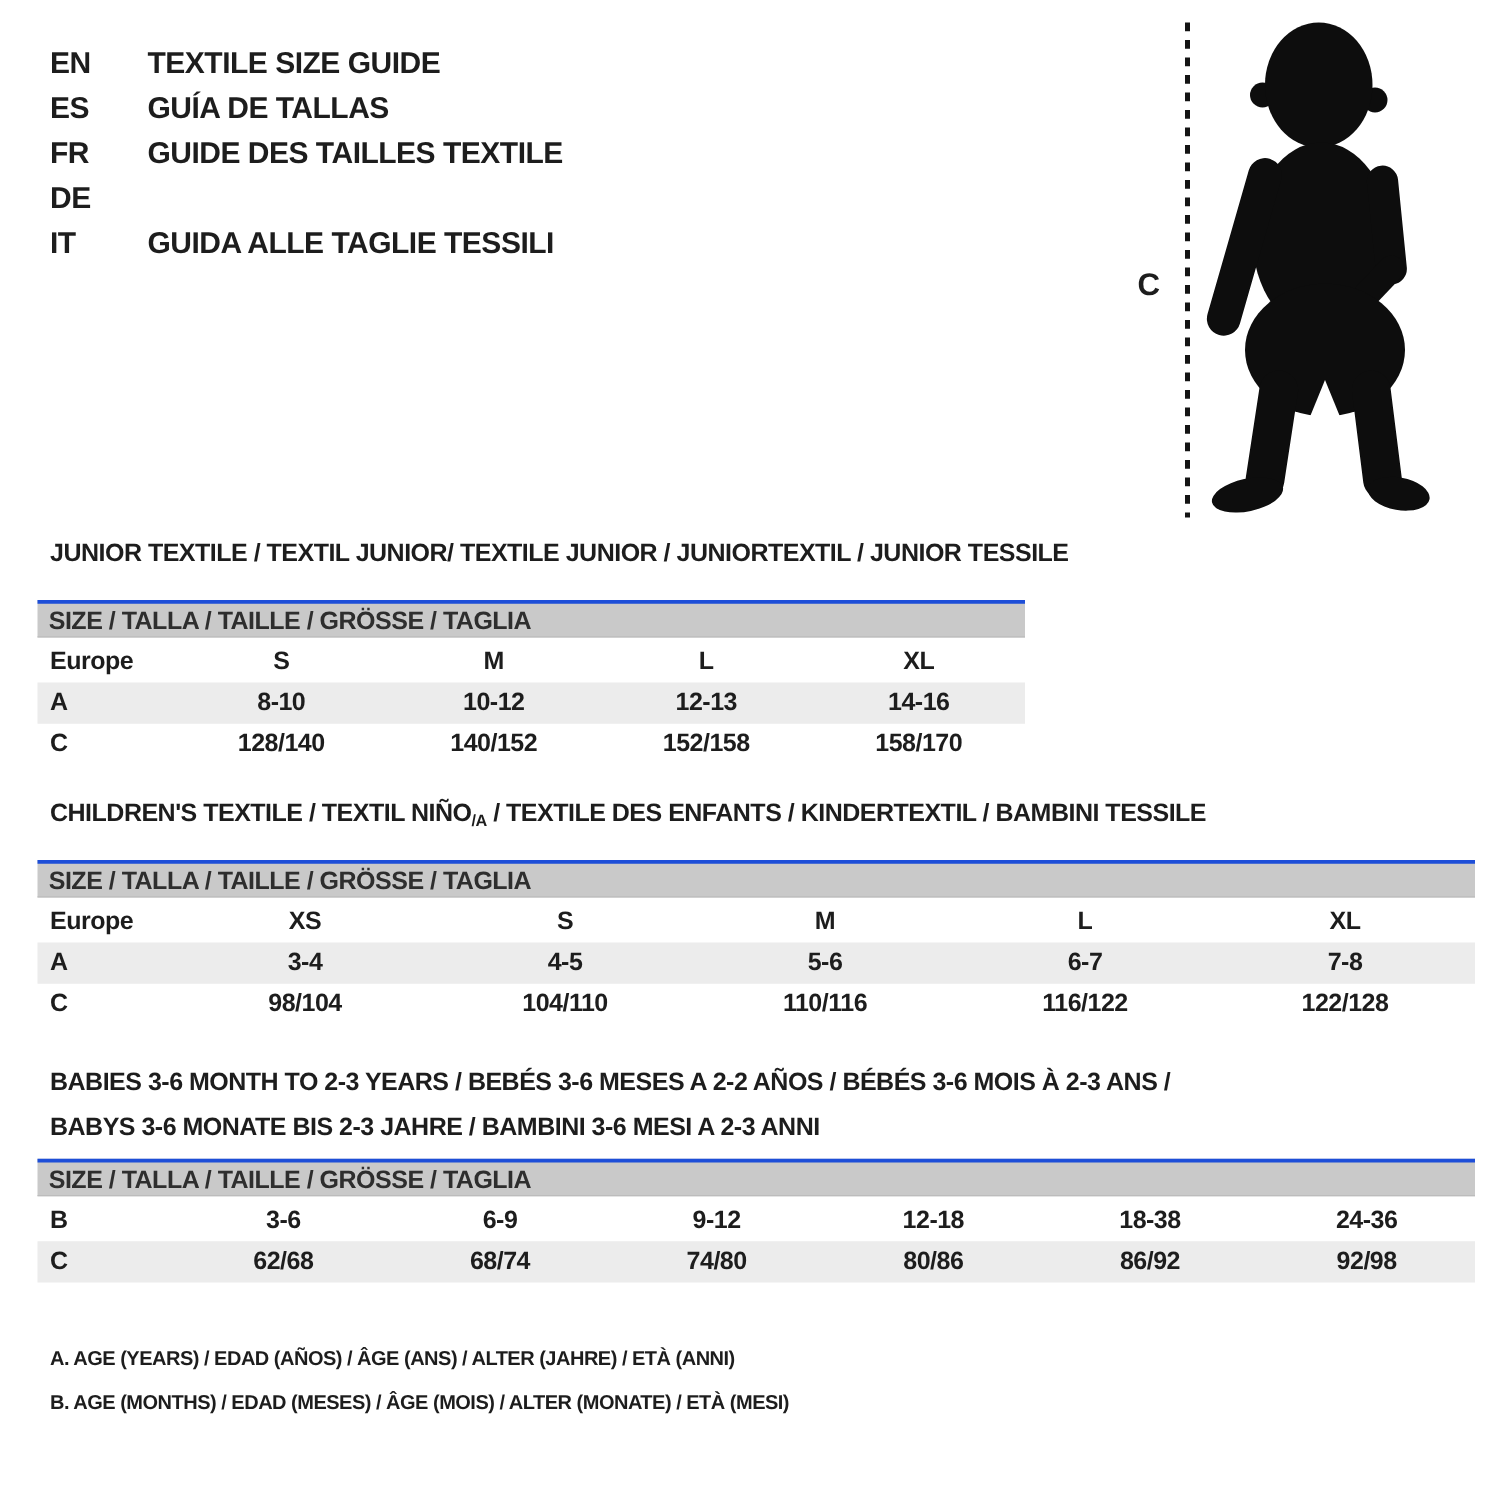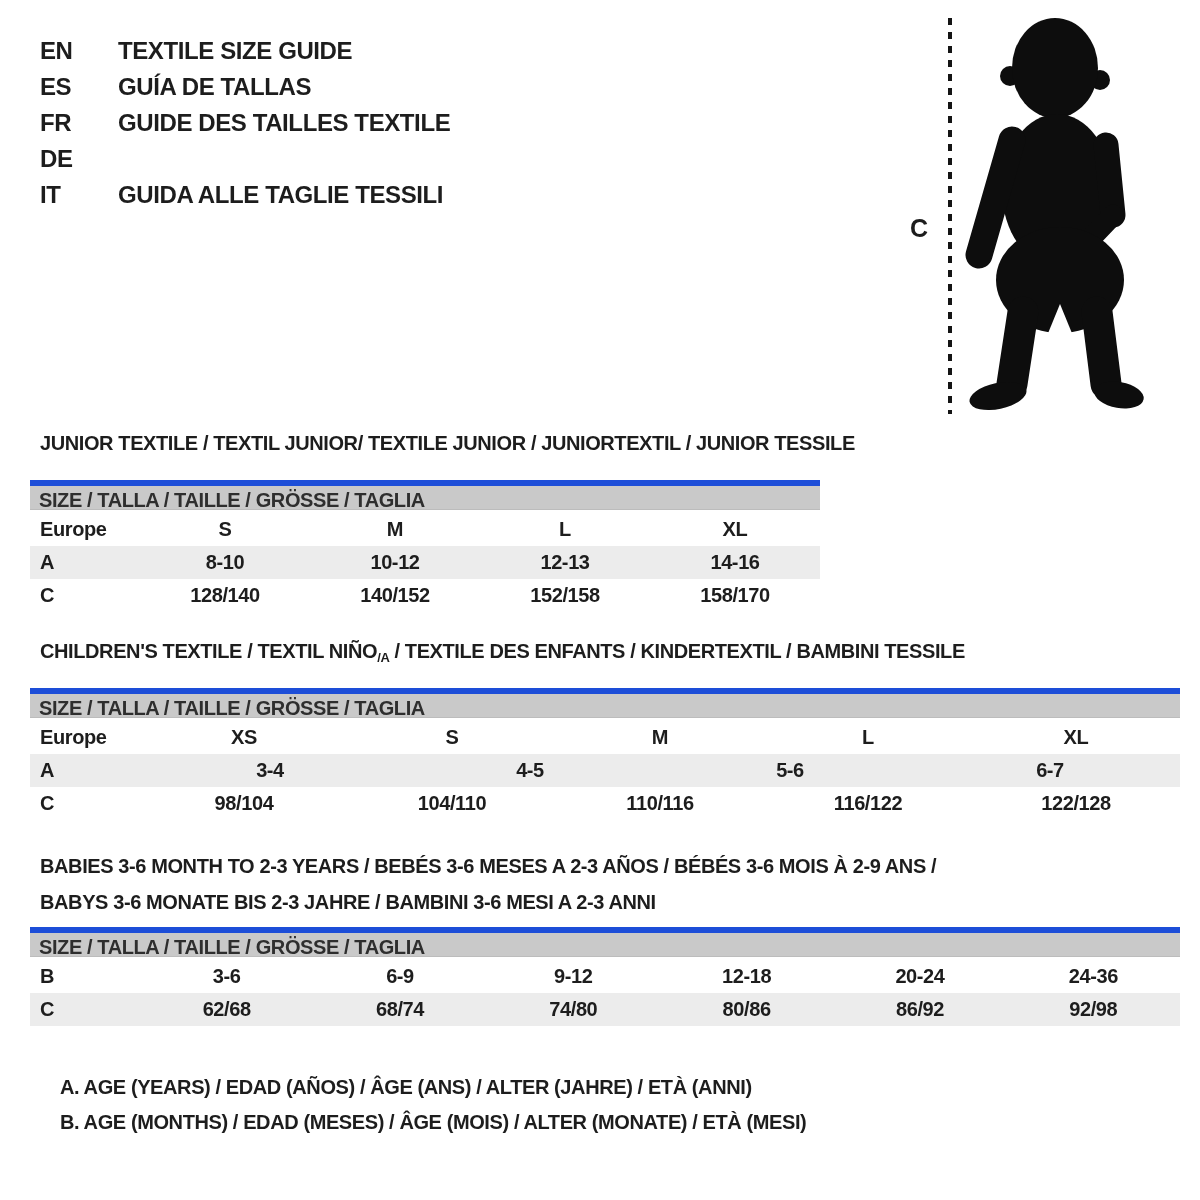--- a/index.html
+++ b/index.html
@@ -27,34 +27,34 @@
   .sec-title { position:absolute; left:40px; font-size:20px; }
   .sec-title sub { font-size:13px; vertical-align:-4px; letter-spacing:-0.4px; }
 
   
   .tbl { position:absolute; left:30px; }
   .tbl.w-junior { width:790px; }
   .tbl.w-wide   { width:1150px; }
   .tbl-header {
     height:30px; line-height:28px;
     background:#c9c9c9;
-    border-top:6px solid #1d4ed8;
+    border-top:3px solid #1d4ed8;
     border-bottom:1px solid #bcbcbc;
     padding-left:9px;
     font-size:20px; color:#2e2e2e;
     margin-bottom:3px;
   }
   .trow { display:flex; height:33px; line-height:33px; font-size:20px; }
   .trow.alt { background:#ececec; }
   .lblcell { width:110px; padding-left:10px; }
   .vcell { flex:1; text-align:center; }
 
   
   .notes { position:absolute; left:40px; top:1070px; }
-  .note-line { font-size:20px; line-height:35px;margin-left:20px; }
+  .note-line { font-size:16px; line-height:35px; }
 </style>
 </head>
 <body>
 
 <div class="langs">
   <div class="lang-row">
     <span class="lang-code">EN</span>
     <span class="lang-title">TEXTILE SIZE GUIDE</span>
   </div>
   <div class="lang-row">
@@ -142,44 +142,45 @@
     <span class="vcell">M</span>
     <span class="vcell">L</span>
     <span class="vcell">XL</span>
   </div>
   <div class="trow alt">
     <span class="lblcell">A</span>
     <span class="vcell">3-4</span>
     <span class="vcell">4-5</span>
     <span class="vcell">5-6</span>
     <span class="vcell">6-7</span>
+    <span class="vcell">7-8</span>
   </div>
   <div class="trow">
     <span class="lblcell">C</span>
     <span class="vcell">98/104</span>
     <span class="vcell">104/110</span>
     <span class="vcell">110/116</span>
     <span class="vcell">116/122</span>
     <span class="vcell">122/128</span>
   </div>
 </div>
 
 <div class="sec-title" style="top:848px;">
-  <div style="line-height:36px;">BABIES 3-6 MONTH TO 2-3 YEARS / BEBÉS 3-6 MESES A 2-3 AÑOS / BÉBÉS 3-6 MOIS À 2-9 ANS /</div>
+  <div style="line-height:36px;">BABIES 3-6 MONTH TO 2-3 YEARS / BEBÉS 3-6 MESES A 2-2 AÑOS / BÉBÉS 3-6 MOIS À 2-3 ANS /</div>
   <div style="line-height:36px;">BABYS 3-6 MONATE BIS 2-3 JAHRE / BAMBINI 3-6 MESI A 2-3 ANNI</div>
 </div>
 <div class="tbl w-wide" style="top:927px;">
   <div class="tbl-header">SIZE / TALLA / TAILLE / GRÖSSE / TAGLIA</div>
   <div class="trow">
     <span class="lblcell">B</span>
     <span class="vcell">3-6</span>
     <span class="vcell">6-9</span>
     <span class="vcell">9-12</span>
     <span class="vcell">12-18</span>
-    <span class="vcell">20-24</span>
+    <span class="vcell">18-38</span>
     <span class="vcell">24-36</span>
   </div>
   <div class="trow alt">
     <span class="lblcell">C</span>
     <span class="vcell">62/68</span>
     <span class="vcell">68/74</span>
     <span class="vcell">74/80</span>
     <span class="vcell">80/86</span>
     <span class="vcell">86/92</span>
     <span class="vcell">92/98</span>

